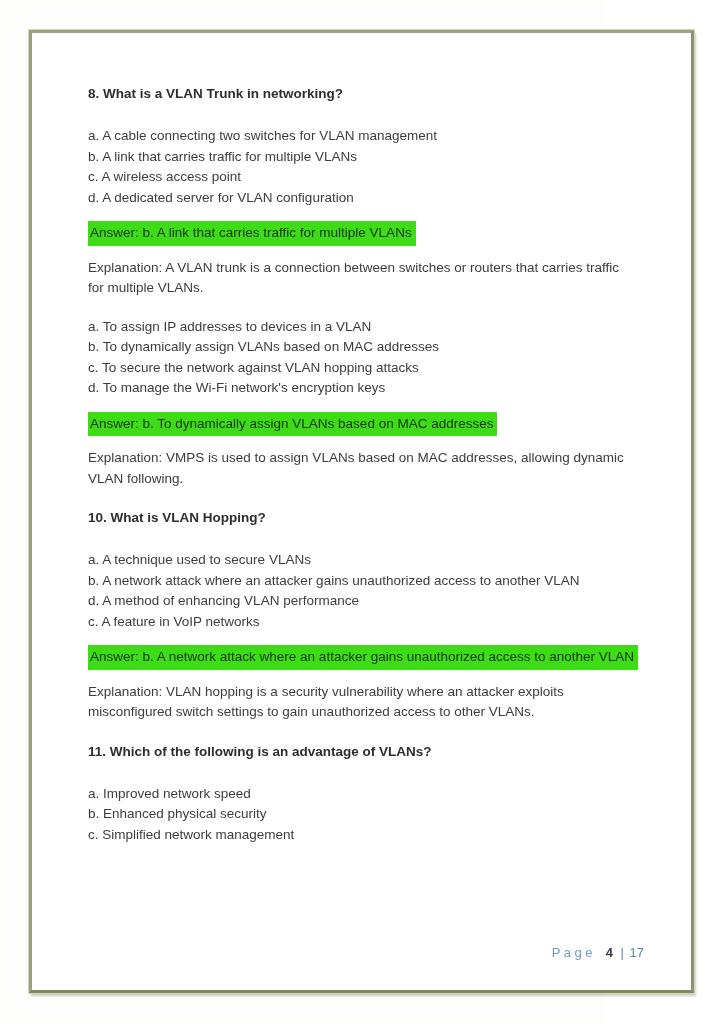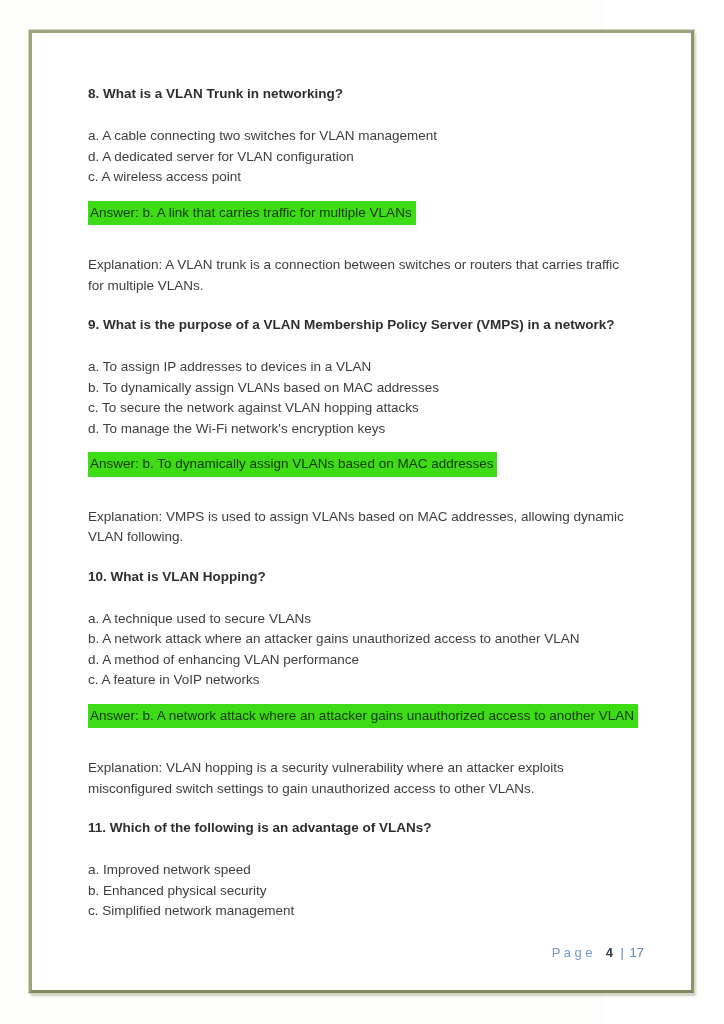--- a/index.html
+++ b/index.html
@@ -45,21 +45,21 @@
   .answer-row { margin-top: 13px; }
   .answer {
     display: inline-block;
     background: var(--highlight, #3ddc17);
     color: #173600;
     padding: 2px 4px 2px 2px;
     line-height: 20.5px;
     white-space: nowrap;
     text-align: center;
   }
-  .explanation { margin-top: 30px; }
+  .explanation { margin-top: 12px; }
   .question { margin-bottom: 18px; }
   .footer {
     position: absolute;
     left: 88px; top: 945px;
     width: 556px;
     text-align: right;
     font-size: 13px;
     color: var(--footer_blue, #6f9bc4);
   }
   .f-label { letter-spacing: 3.5px; margin-right: 6px; }
@@ -72,34 +72,34 @@
 
 <div class="page">
   <div class="frame"></div>
 
   <div class="content">
 
     <section class="question">
       <div class="q-title">8. What is a VLAN Trunk in networking?</div>
       <div class="options">
         <div class="line">a. A cable connecting two switches for VLAN management</div>
+        <div class="line">b. A link that carries traffic for multiple VLANs</div>
+        <div class="line">c. A wireless access point</div>
         <div class="line">d. A dedicated server for VLAN configuration</div>
-        <div class="line">c. A wireless access point</div>
       </div>
       <div class="answer-row">
         <span class="answer">Answer: b. A link that carries traffic for multiple VLANs</span>
       </div>
       <div class="explanation">
         <div class="line">Explanation: A VLAN trunk is a connection between switches or routers that carries traffic</div>
         <div class="line">for multiple VLANs.</div>
       </div>
     </section>
 
     <section class="question">
-      <div class="q-title">9. What is the purpose of a VLAN Membership Policy Server (VMPS) in a network?</div>
       <div class="options">
         <div class="line">a. To assign IP addresses to devices in a VLAN</div>
         <div class="line">b. To dynamically assign VLANs based on MAC addresses</div>
         <div class="line">c. To secure the network against VLAN hopping attacks</div>
         <div class="line">d. To manage the Wi-Fi network's encryption keys</div>
       </div>
       <div class="answer-row">
         <span class="answer">Answer: b. To dynamically assign VLANs based on MAC addresses</span>
       </div>
       <div class="explanation">

